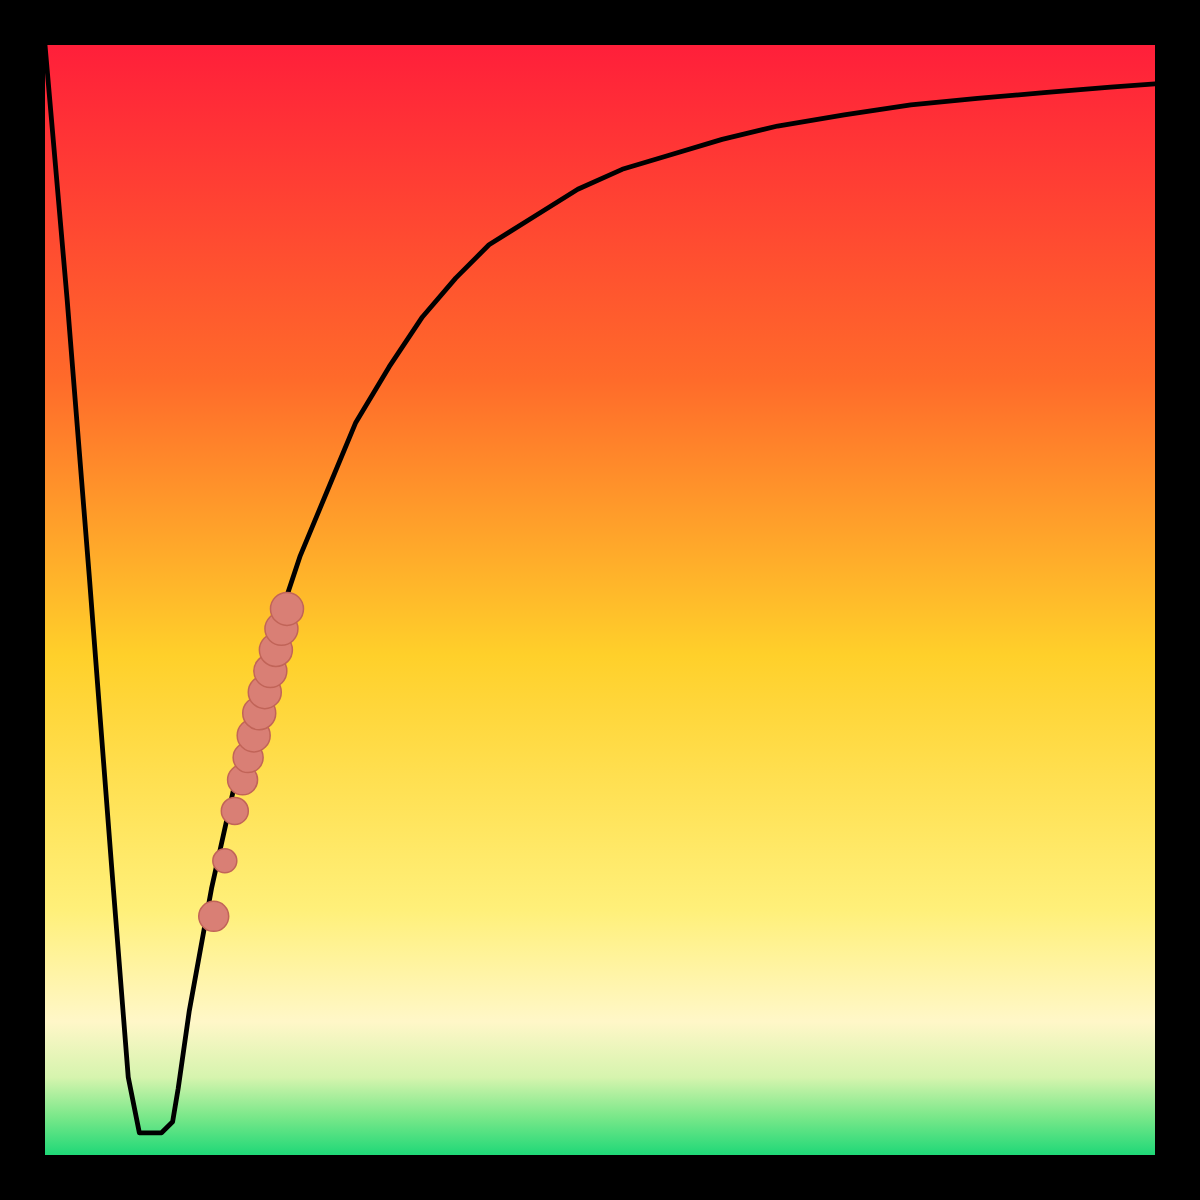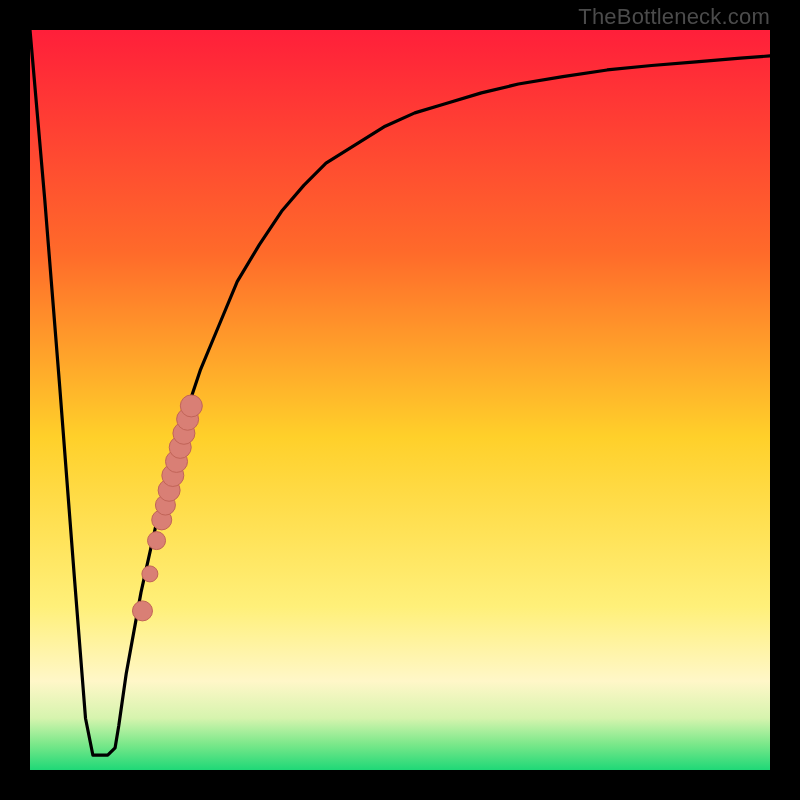--- a/index.html
+++ b/index.html
@@ -67,14 +67,13 @@
           <circle cx="139.12" cy="460.28" r="11" fill="#d97f75" stroke="#c16458" stroke-width="1"></circle>
           <circle cx="142.82" cy="445.48" r="11" fill="#d97f75" stroke="#c16458" stroke-width="1"></circle>
           <circle cx="146.52" cy="431.42" r="11" fill="#d97f75" stroke="#c16458" stroke-width="1"></circle>
           <circle cx="150.22" cy="417.36" r="11" fill="#d97f75" stroke="#c16458" stroke-width="1"></circle>
           <circle cx="153.92" cy="403.30" r="11" fill="#d97f75" stroke="#c16458" stroke-width="1"></circle>
           <circle cx="157.62" cy="389.24" r="11" fill="#d97f75" stroke="#c16458" stroke-width="1"></circle>
           <circle cx="161.32" cy="375.92" r="11" fill="#d97f75" stroke="#c16458" stroke-width="1"></circle>
         </g>
     </svg>
   </div>
-  <div class="attribution">TheBottleneck.com</div>
 </div>
 
 </body></html>

